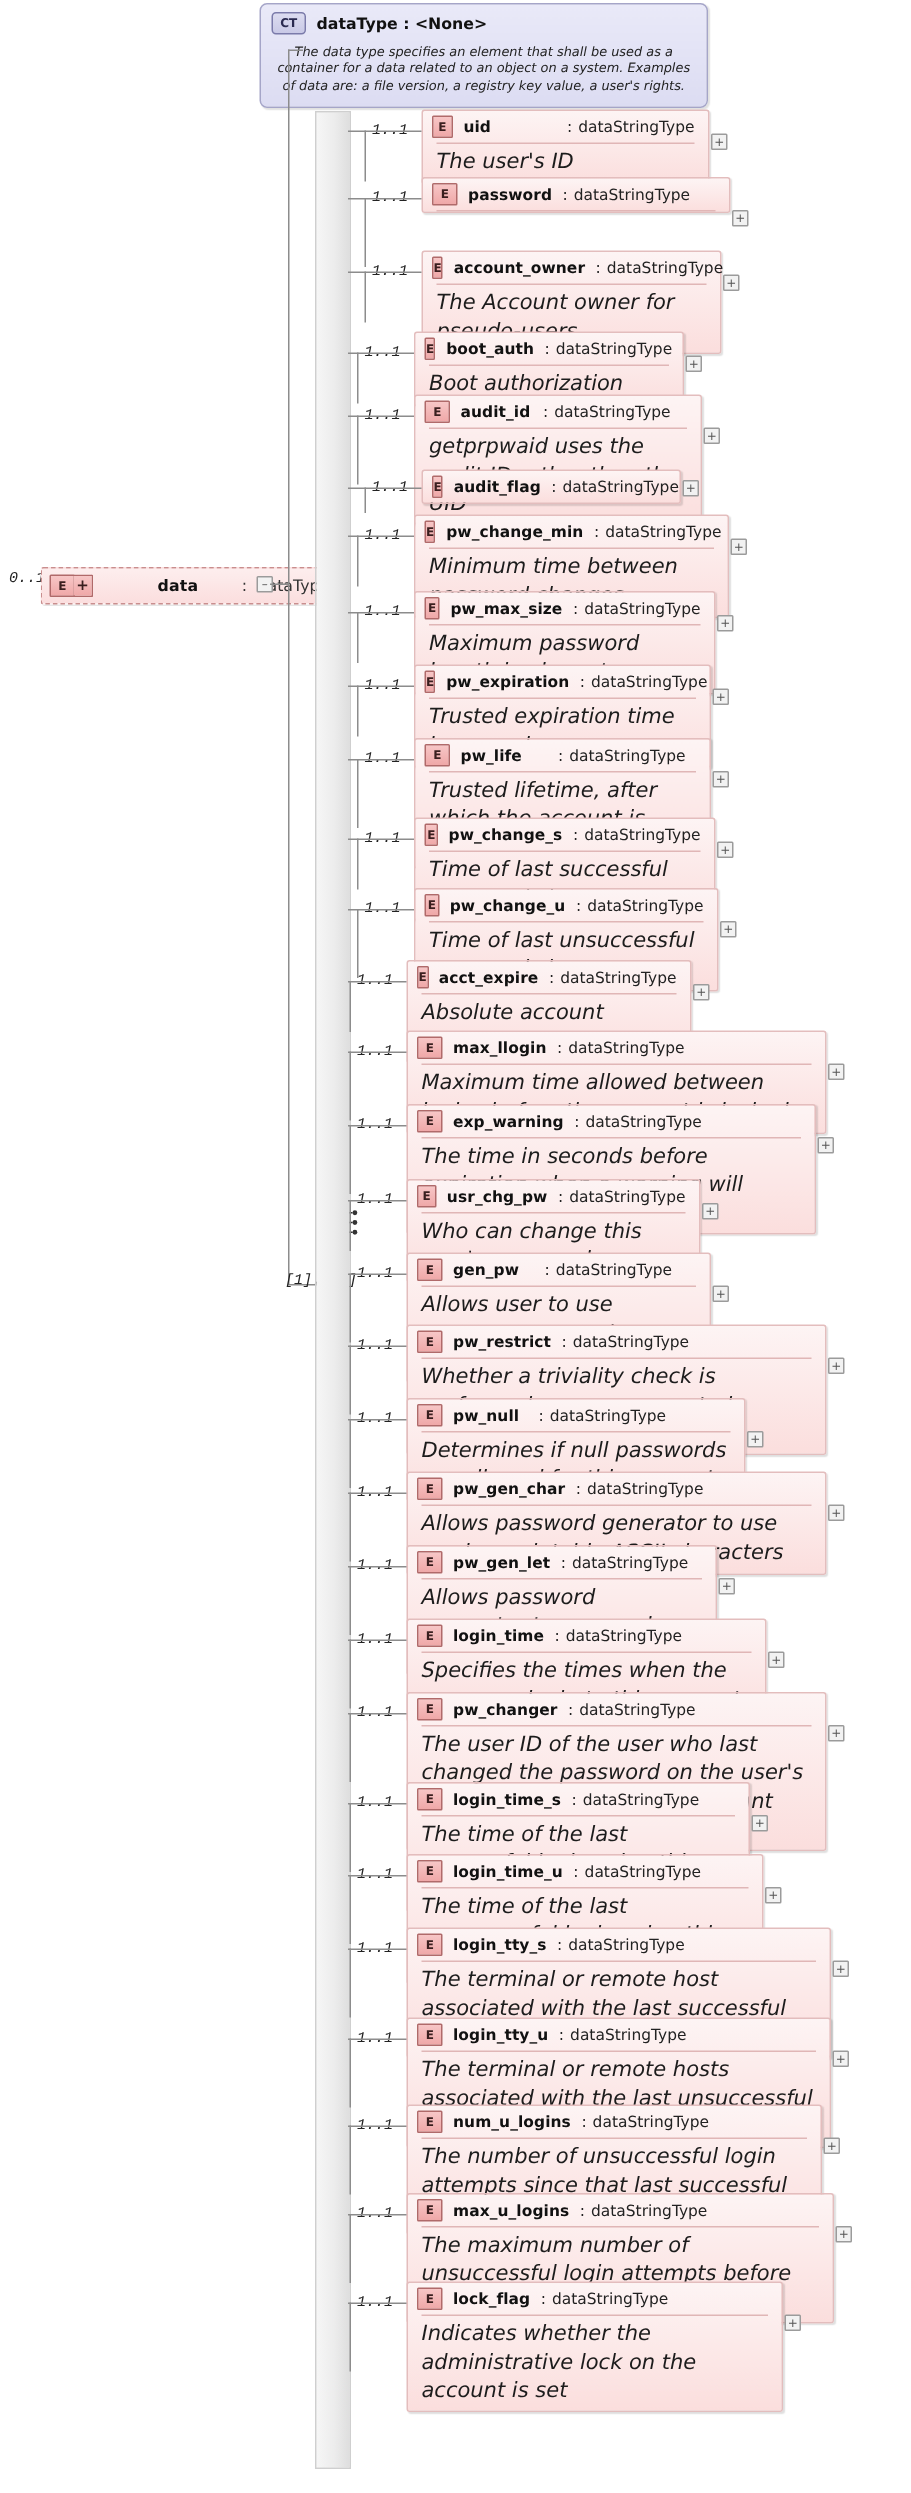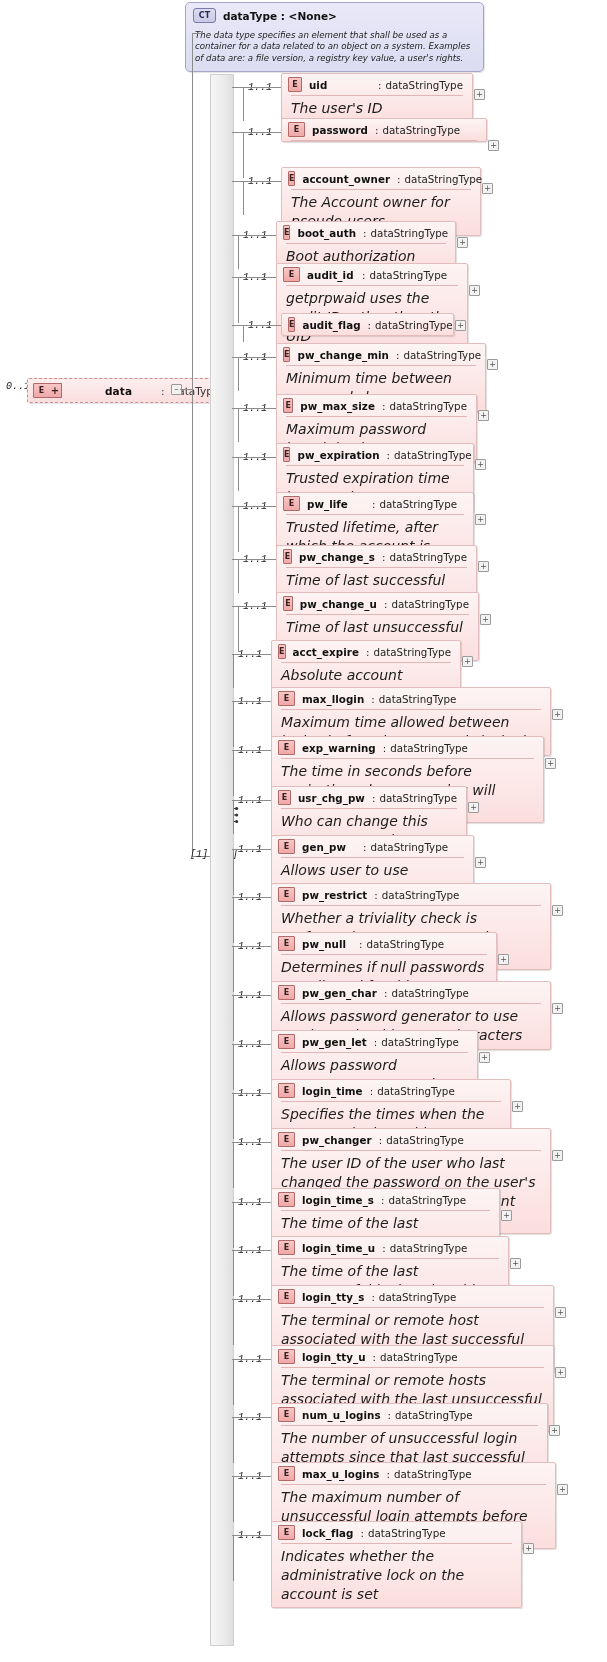--- a/index.html
+++ b/index.html
@@ -60,24 +60,25 @@
   }
   .collapser{
     position:absolute;width:9px;height:9px;
     border:1px solid #9b9b9b;background:#f2f2f2;border-radius:1px;
     display:flex;align-items:center;justify-content:center;
     font-size:8px;line-height:1;color:#555;
   }
 
   
   .ct-box{
-    position:absolute;left:185px;top:2px;width:297px;
+    position:absolute;left:173px;top:2px;width:297px;
     background:linear-gradient(180deg,#e9e9f8 0%,#dcdcf2 100%);
     border:1px solid #a5a5c8;border-radius:5px;
     box-shadow:1px 1px 1px rgba(0,0,0,.12);
+    text-align:center;
   }
   .ct-head{display:flex;align-items:center;gap:7px;padding:5px 8px 4px 7px;}
   .ct-tag{
     display:inline-flex;align-items:center;justify-content:center;
     width:21px;height:13px;border:1px solid #7b7baa;border-radius:3px;
     background:linear-gradient(180deg,#dcdcf0 0%,#c9c9e6 100%);
     font-size:8px;font-weight:bold;color:#2a2a50;line-height:1;
   }
   .ct-title{font-size:10.5px;font-weight:bold;color:#111;}
   .ct-desc{

